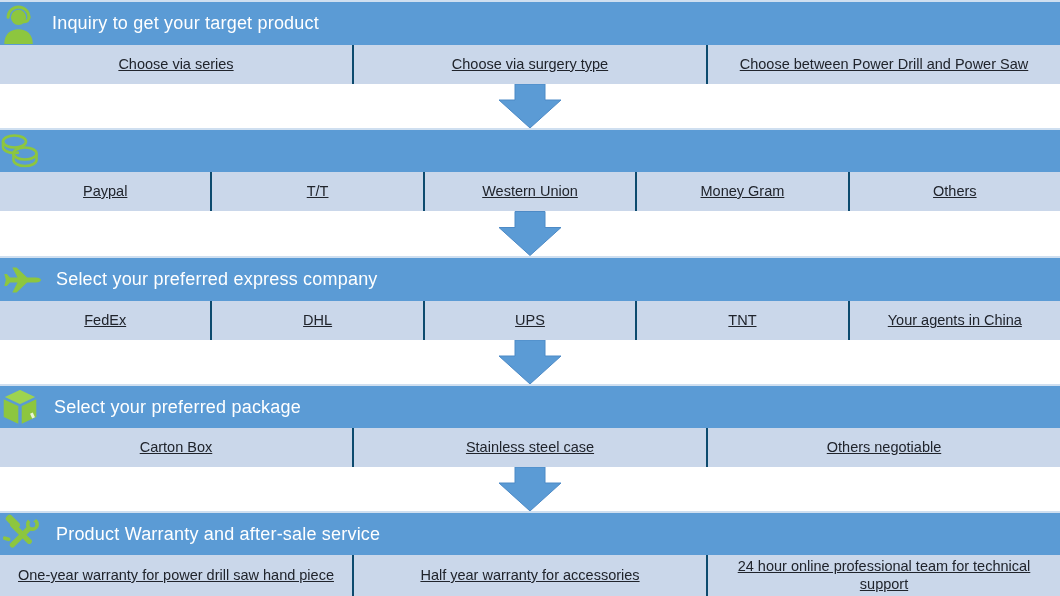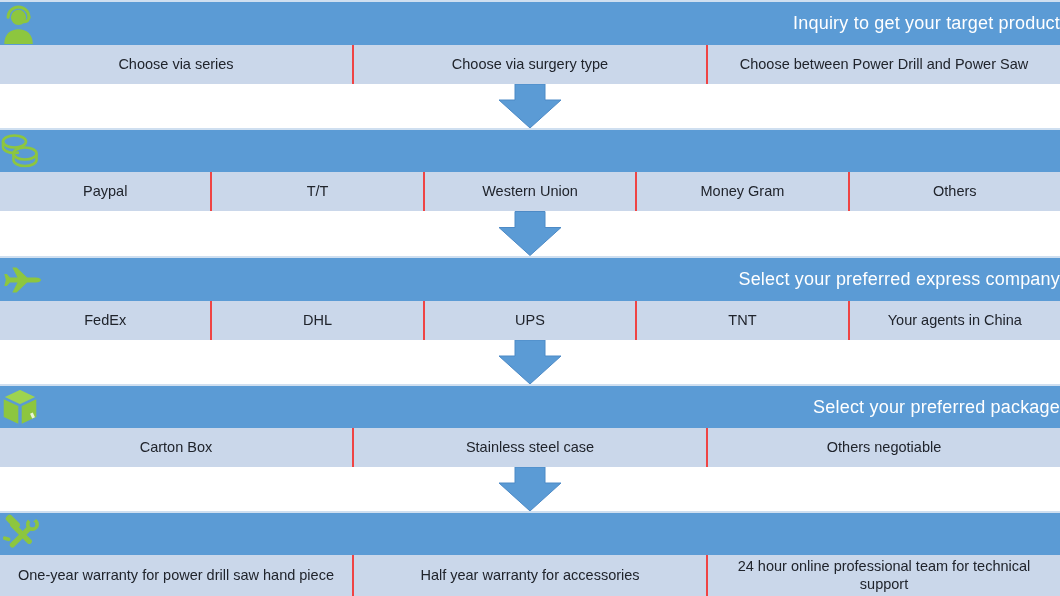--- a/index.html
+++ b/index.html
@@ -1,29 +1,29 @@
 <!DOCTYPE html>
 <html><head>
 <meta charset="utf-8">
 <style>
   * { margin:0; padding:0; box-sizing:border-box; }
   html,body { width:1060px; height:596px; overflow:hidden; background:#ffffff;
               font-family:"Liberation Sans", sans-serif; }
   .flow { display:flex; flex-direction:column; width:1060px; height:596px; }
 
   .step-header { background:#5b9bd5; border-top:2px solid #cfdff0;
-                 display:flex; align-items:center; justify-content:space-between; gap:14px; }
+                 display:flex; align-items:center; justify-content:flex-start; gap:14px; }
   .step-header .title { color:#ffffff; font-size:18px; letter-spacing:.2px; }
   .icon-wrap { display:flex; align-items:center; }
 
   .step-cells { display:flex; }
   .cell { flex:1; display:flex; align-items:center; justify-content:center;
           background:#cad7ea; color:#20242c; font-size:14.5px; line-height:1.18;
-          text-align:center; padding:0 12px; }
-  .cell + .cell { border-left:2px solid #ef4444; }
+          text-align:center; padding:0 12px;text-decoration:underline; }
+  .cell + .cell { border-left:2px solid #0c4a6e; }
 
   .gap { background:#ffffff; display:flex; justify-content:center; align-items:flex-start; }
   .gap svg { display:block; height:100%; }
 
   
   .h45 { height:45px; } .h44 { height:44px; }
   .c39 { height:39px; } .c41 { height:41px; }
   .g44 { height:44px; } .g45 { height:45px; }
 </style>
 </head>
@@ -134,20 +134,21 @@
         </g>
         <circle cx="34" cy="12" r="3" fill="#5b9bd5"></circle>
         <rect x="31.2" y="2" width="5.6" height="8" fill="#5b9bd5" transform="rotate(45 34 6)"></rect>
         <g fill="#8dc63f">
           <rect x="19.2" y="6" width="5.6" height="30" rx="2.8" transform="rotate(-45 22 21)"></rect>
           <rect x="5" y="5.5" width="17" height="7.5" rx="2.5" transform="rotate(45 13.5 9.2)"></rect>
           <rect x="3" y="25" width="8" height="4" rx="2" transform="rotate(15 7 27)"></rect>
         </g>
       </svg>
     </span>
+    <span class="title">Product Warranty and after-sale service</span>
   </div>
   <div class="step-cells c41">
     <div class="cell">One-year warranty for power drill saw hand piece</div>
     <div class="cell">Half year warranty for accessories</div>
     <div class="cell">24 hour online professional team for technical support</div>
   </div>
 
 </div>
 
 </body></html>

